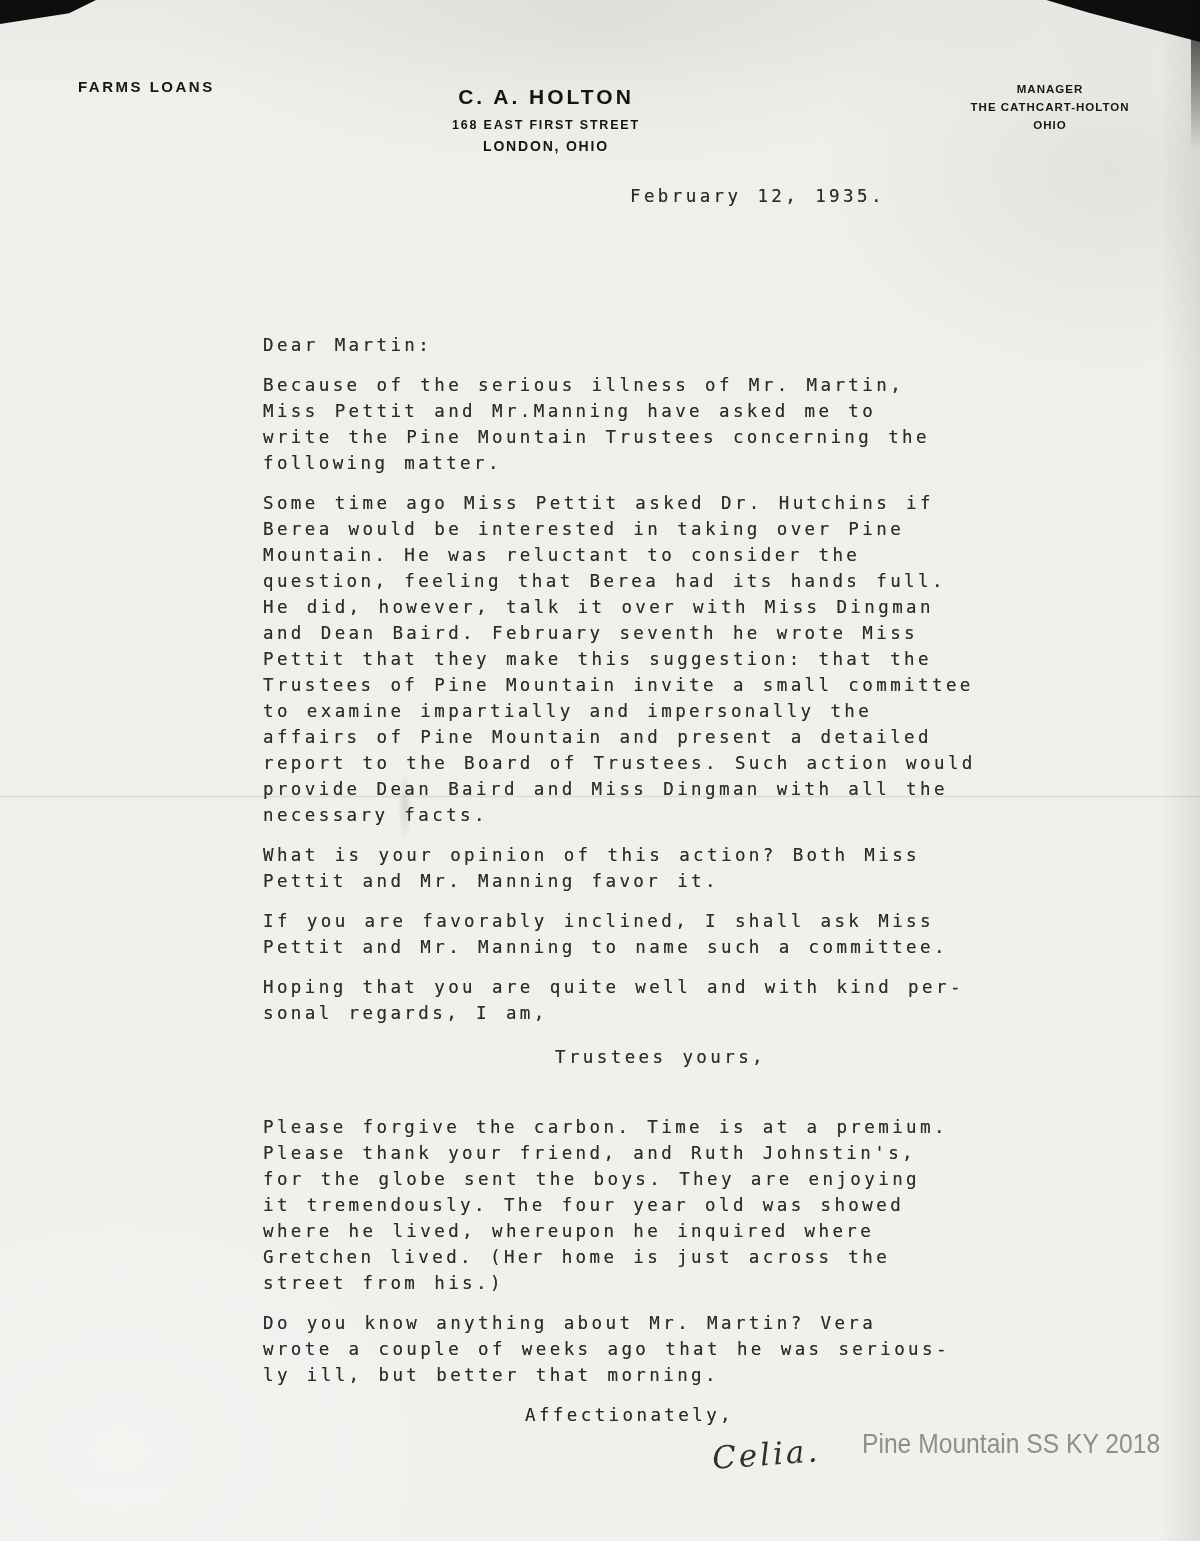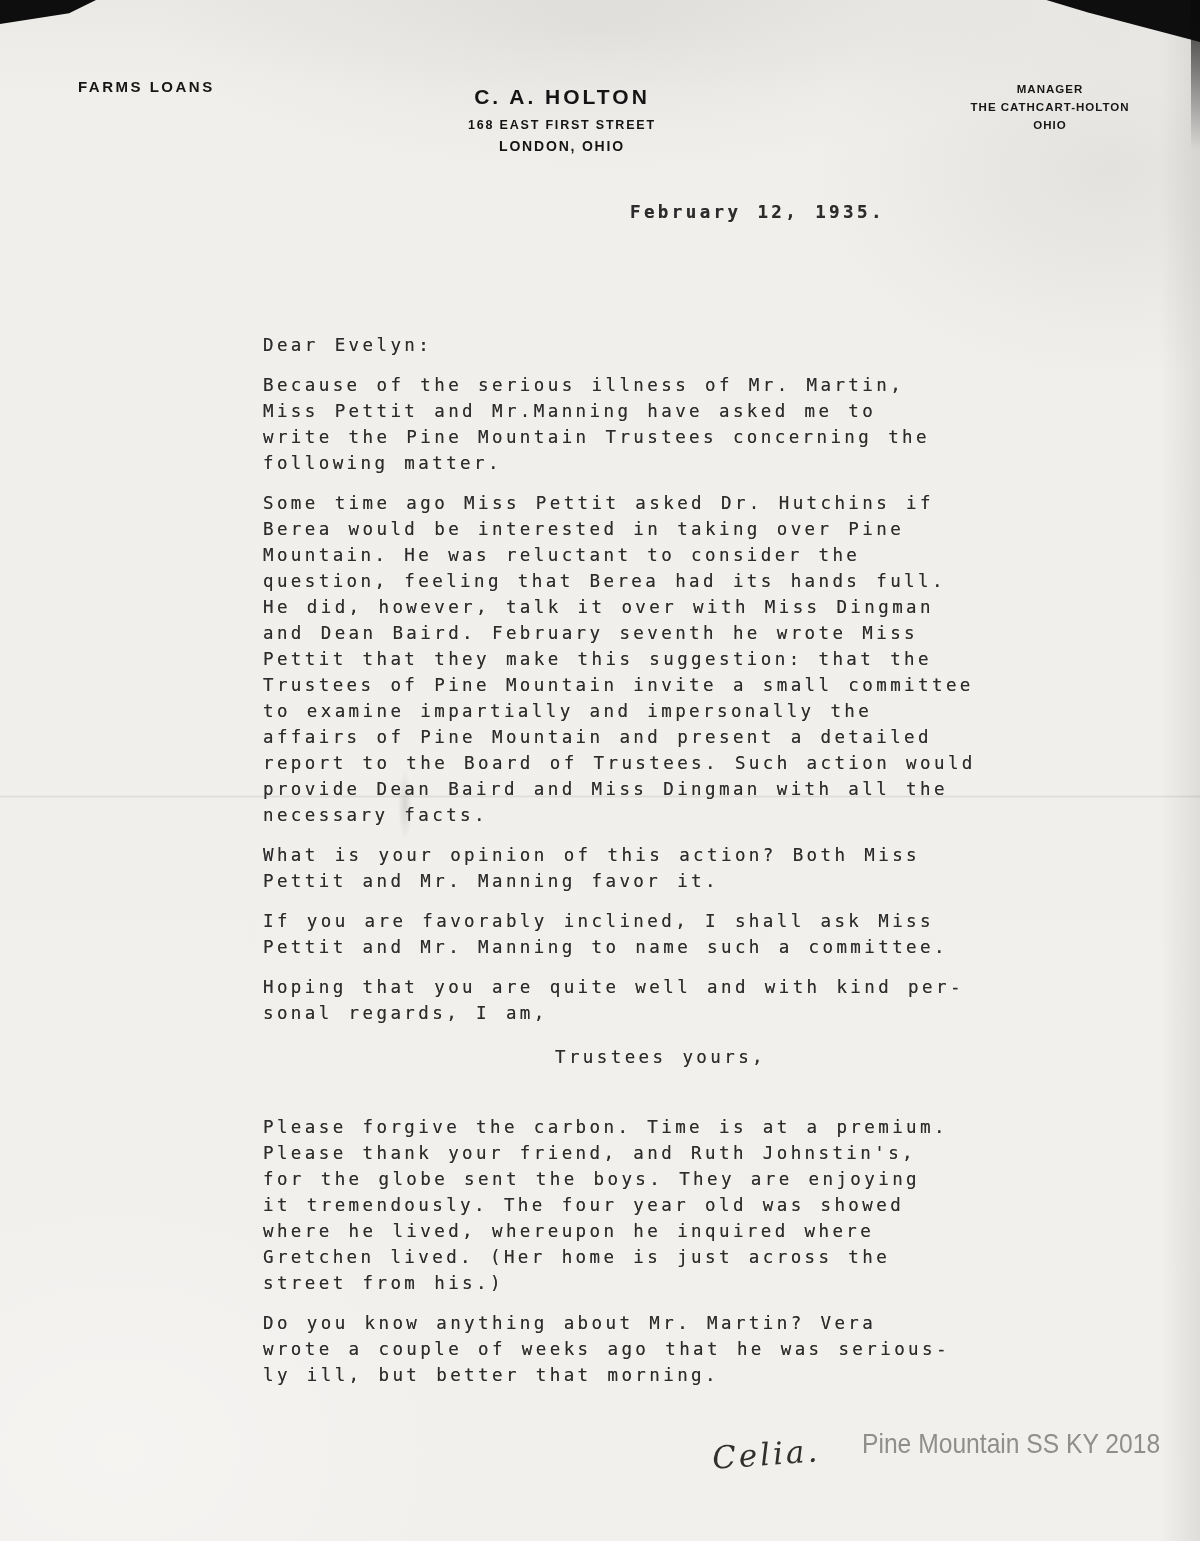--- a/index.html
+++ b/index.html
@@ -47,21 +47,21 @@
   }
 
   
   .letterhead { position: absolute; top: 0; left: 0; width: 100%; }
   .lh-left {
     position: absolute; top: 78px; left: 78px;
     font-family: "Liberation Sans", sans-serif;
     font-weight: bold; font-size: 15px; letter-spacing: 2.5px; color: #161616;
   }
   .lh-center {
-    position: absolute; top: 85px; left: 16px; width: 1092px; text-align: center;
+    position: absolute; top: 85px; left: 0; width: 1092px; text-align: center;
     font-family: "Liberation Sans", sans-serif; color: #141414;
   }
   .lh-name { font-weight: bold; font-size: 21px; letter-spacing: 3px; }
   .lh-addr1 { margin-top: 9px; font-weight: bold; font-size: 12.5px; letter-spacing: 1.8px; }
   .lh-addr2 { margin-top: 6px; font-weight: bold; font-size: 14px; letter-spacing: 1.8px; }
   .lh-right {
     position: absolute; top: 80px; left: 950px; width: 200px; text-align: center;
     font-family: "Liberation Sans", sans-serif;
     font-weight: bold; font-size: 11.5px; letter-spacing: 1px;
     line-height: 18px; color: #161616;
@@ -70,22 +70,22 @@
   
   .typed {
     font-family: "DejaVu Sans Mono", monospace;
     font-size: 17.5px;
     letter-spacing: 3.4px;
     word-spacing: 2px;
     color: #2c2c2c;
     text-shadow: 0 0 0.6px rgba(30,30,30,0.55);
   }
   .date-line {
-    position: absolute; top: 202px; left: 630px;
-    font-weight: bold;
+    position: absolute; top: 186px; left: 630px;
+    font-weight: normal;
     text-align: right;
   }
   .letter-body {
     position: absolute; top: 332px; left: 263px; width: 720px;
   }
   .letter-body p {
     margin: 0 0 14px 0;
     line-height: 26px;
     white-space: pre-line;
   }
@@ -141,21 +141,21 @@
     <div class="lh-right">
       <div>MANAGER</div>
       <div>THE CATHCART-HOLTON</div>
       <div>OHIO</div>
     </div>
   </header>
 
   <div class="typed date-line">February 12, 1935.</div>
 
   <main class="letter-body typed">
-    <p class="salutation">Dear Evelyn:</p>
+    <p class="salutation">Dear Martin:</p>
     <p>Because of the serious illness of Mr. Martin,
 Miss Pettit and Mr.Manning have asked me to
 write the Pine Mountain Trustees concerning the
 following matter.</p>
     <p>Some time ago Miss Pettit asked Dr. Hutchins if
 Berea would be interested in taking over Pine
 Mountain. He was reluctant to consider the
 question, feeling that Berea had its hands full.
 He did, however, talk it over with Miss Dingman
 and Dean Baird. February seventh he wrote Miss
@@ -176,18 +176,19 @@
     <p>Please forgive the carbon. Time is at a premium.
 Please thank your friend, and Ruth Johnstin's,
 for the globe sent the boys. They are enjoying
 it tremendously. The four year old was showed
 where he lived, whereupon he inquired where
 Gretchen lived. (Her home is just across the
 street from his.)</p>
     <p>Do you know anything about Mr. Martin? Vera
 wrote a couple of weeks ago that he was serious-
 ly ill, but better that morning.</p>
+    <p class="closing-2">Affectionately,</p>
   </main>
 
   <div class="signature">Celia.</div>
   <div class="watermark">Pine Mountain SS KY 2018</div>
 
 </div>
 
 </body></html>

